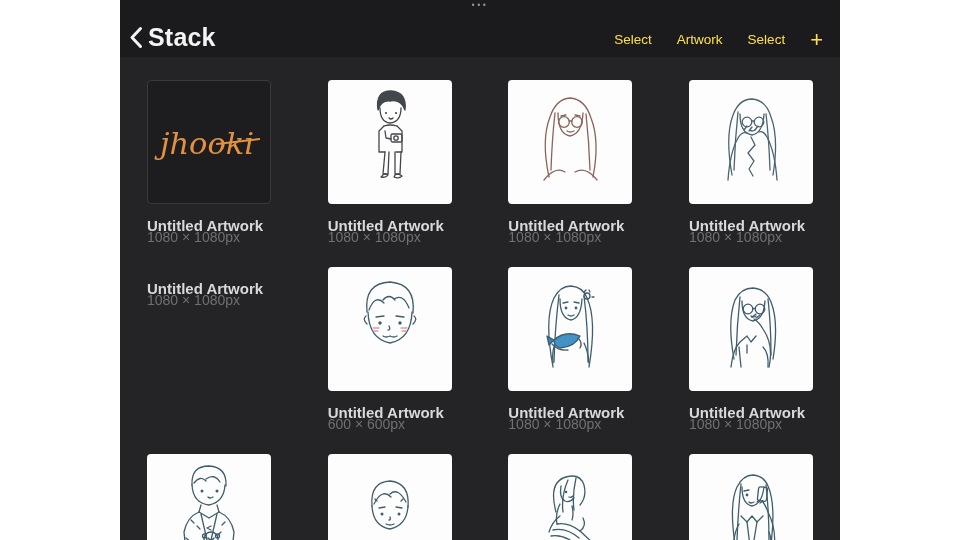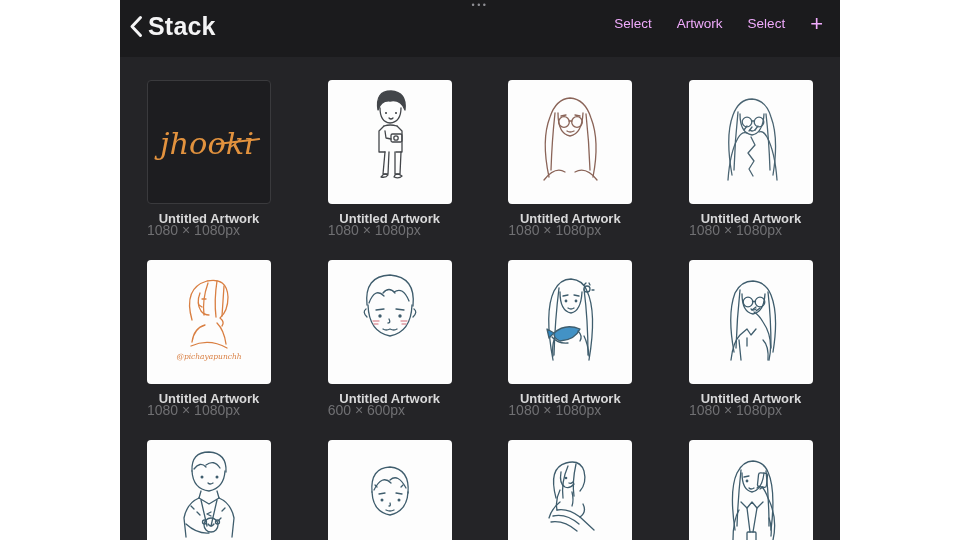--- a/index.html
+++ b/index.html
@@ -16,52 +16,52 @@
   
   header {
     position: relative; height: 57px; background: #1b1b1d;
   }
   .handle {
     position: absolute; top: 0; left: 0; right: 0; text-align: center;
     color: #8e8e93; font-size: 9px; letter-spacing: 2.5px; line-height: 11px;
     user-select: none;
   }
   .header-row {
-    display: flex; justify-content: space-between; align-items: center;
+    display: flex; justify-content: space-between; align-items: flex-end;
     height: 100%; padding: 0 17px 5px 9px;
   }
   .back {
     display: flex; align-items: center; gap: 5px;
     background: none; border: none; padding: 0; cursor: pointer; color: #f4f4f5;
   }
   .back svg { display: block; }
   .page-title { font-size: 25px; font-weight: 700; letter-spacing: 0.2px; }
   .actions { display: flex; align-items: center; gap: 25px; padding-bottom: 5px; }
   .actions button {
     background: none; border: none; padding: 0; cursor: pointer;
-    color: #f0abfc; font-size: 13.5px; font-family: inherit;
+    color: #fde047; font-size: 13.5px; font-family: inherit;
   }
   .actions .plus { font-size: 22px; font-weight: 300; line-height: 13px; }
   
   .grid {
     display: grid; grid-template-columns: repeat(4, 124px);
     justify-content: space-between; row-gap: 25px;
     padding: 23px 27px 0 27px;
   }
   figure.card { margin: 0; }
   .thumb {
     width: 124px; height: 124px; border-radius: 4px;
     background: #fdfdfd; position: relative; overflow: hidden;
     cursor: pointer;
   }
   .thumb.dark { background: #1d1d20; border: 1px solid #3a3a3d; }
   .thumb svg { width: 100%; height: 100%; display: block; }
   .label-title {
-    margin-top: 9px; font-size: 13px; font-weight: 700; color: #d9d9da;
-    line-height: 11px; white-space: nowrap; text-align: center;
+    margin-top: 16px; font-size: 15px; font-weight: 700; color: #d9d9da;
+    line-height: 11px; white-space: nowrap;
   }
   .label-dims {
     margin-top: 1px; font-size: 14px; color: #707073; line-height: 10px;
     white-space: nowrap;
   }
 </style>
 </head>
 <body>
 
 <div class="app">
@@ -162,33 +162,20 @@
             </g>
           </svg>
         </div>
     <figcaption>
       <div class="label-title">Untitled Artwork</div>
       <div class="label-dims">1080 × 1080px</div>
     </figcaption>
   </figure>
 
   <figure class="card">
-    <div class="thumb" style="background: rgb(253, 253, 253);">
-          <svg viewBox="0 0 124 124">
-            <g fill="none" stroke="#d97f42" stroke-width="1.3" stroke-linecap="round" stroke-linejoin="round">
-    <path d="M45 60 Q36 28 60 21 Q80 17 81 37 Q81 51 73 58 Q78 62 75 66"></path>
-    <path d="M53 33 Q49 43 54 51 Q57 55 62 55"></path>
-    <path d="M55 39 L59 39 M52 45 L55 47"></path>
-    <path d="M61 23 Q55 40 57 55 M70 21 Q67 40 69 57 M77 26 Q76 42 75 56"></path>
-    <path d="M45 82 Q47 68 58 65 M79 84 Q77 70 70 63"></path>
-    <path d="M44 86 Q62 78 80 88"></path>
-            </g>
-    <text x="62" y="99" text-anchor="middle" font-size="7.5" font-style="italic" font-family="DejaVu Serif, serif" fill="#d97f42">@pichayapunchh</text>
-  </svg>
-        </div>
     <figcaption>
       <div class="label-title">Untitled Artwork</div>
       <div class="label-dims">1080 × 1080px</div>
     </figcaption>
   </figure>
 
   <figure class="card">
     <div class="thumb" style="background: rgb(253, 253, 253);">
           <svg viewBox="0 0 124 124">
             <g fill="none" stroke="#3f5d6d" stroke-width="1.3" stroke-linecap="round" stroke-linejoin="round">

